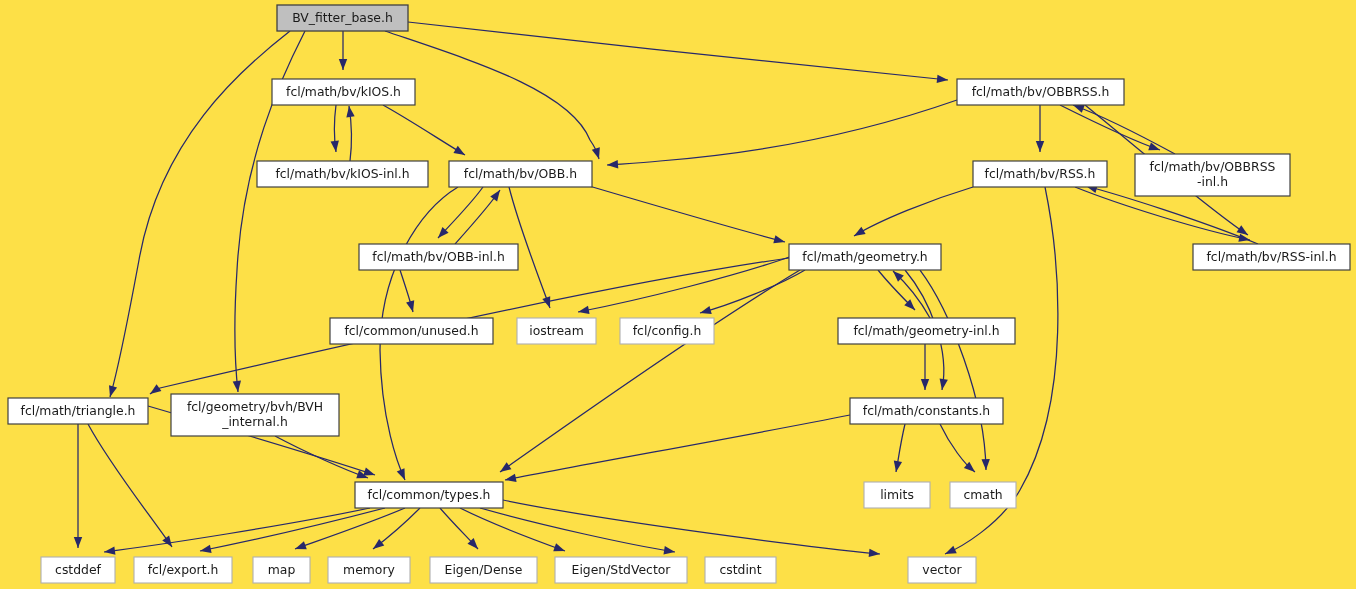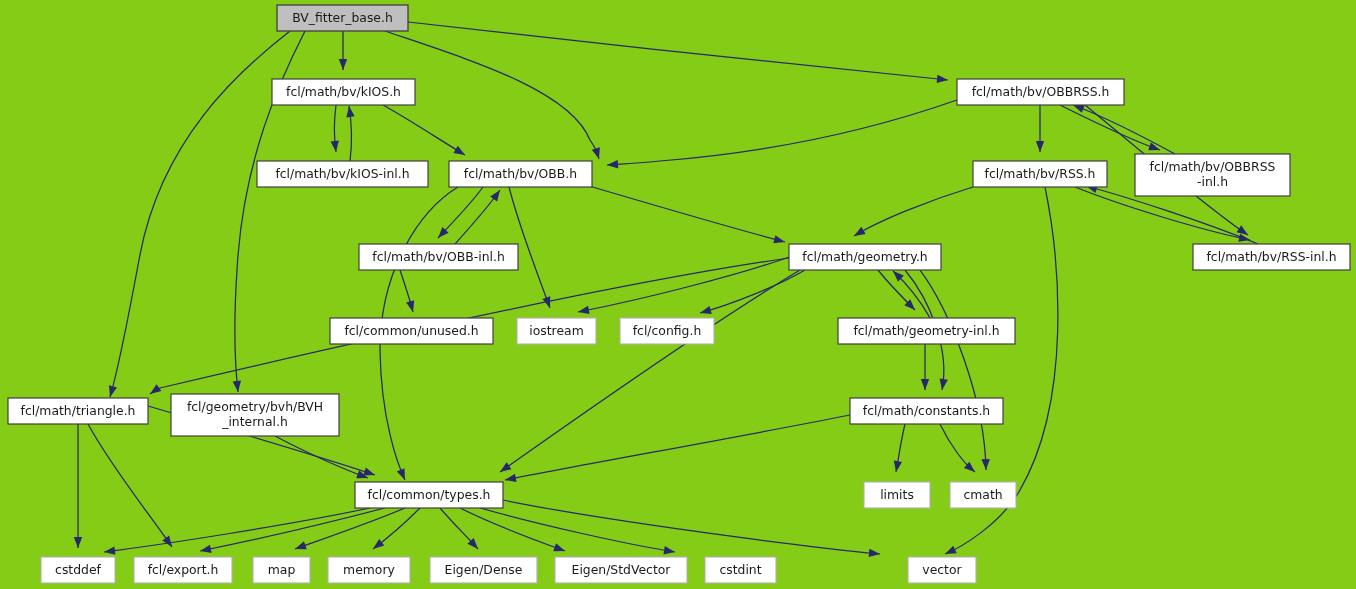--- a/index.html
+++ b/index.html
@@ -1,19 +1,19 @@
 <!DOCTYPE html>
 <html><head>
 <meta charset="utf-8">
 <style>
   html,body{margin:0;padding:0;background:#ffffff;}
   #graph-root{
     position:relative;
     width:1356px;height:589px;
-    background:#84cc16;
+    background:#fde047;
     font-family:"DejaVu Sans","Liberation Sans",sans-serif;
     overflow:hidden;
   }
   svg.graph-svg{position:absolute;left:0;top:0;width:1356px;height:589px;}
   .edge-path{fill:none;stroke:#27286a;stroke-width:1.25;}
   .edge-head{fill:#27286a;stroke:none;}
   .node-rect{fill:#ffffff;stroke:#404040;stroke-width:1.2;}
   .node-rect.root{fill:#bfbfbf;stroke:#404040;stroke-width:1.3;}
   .node-rect.leaf{fill:#ffffff;stroke:#b0b0b0;stroke-width:1.1;}
   .node-label{

